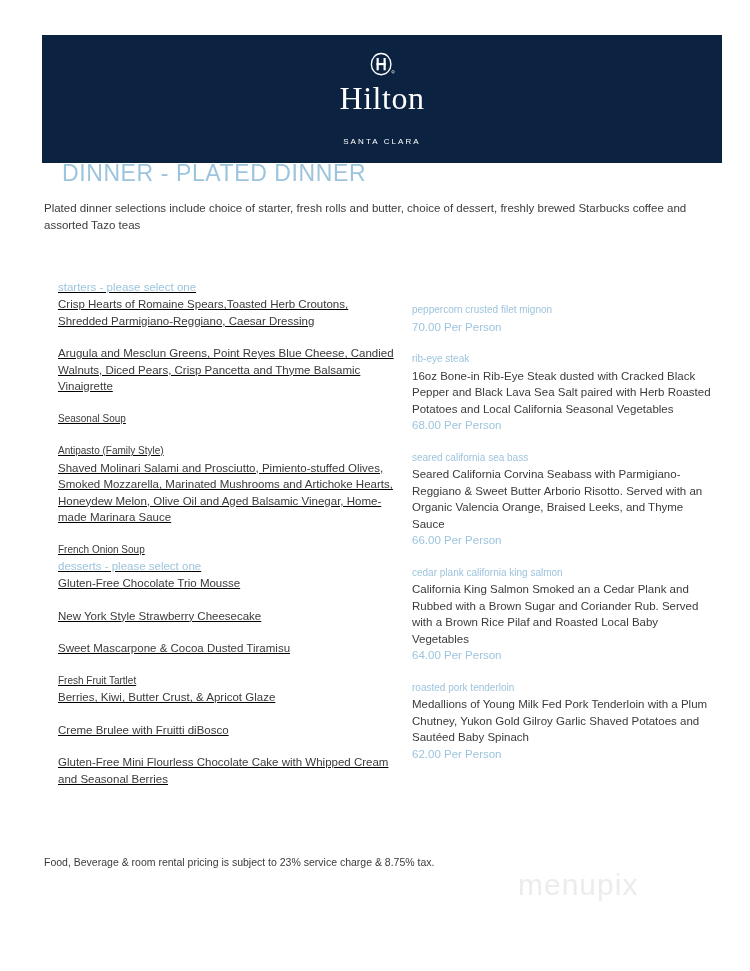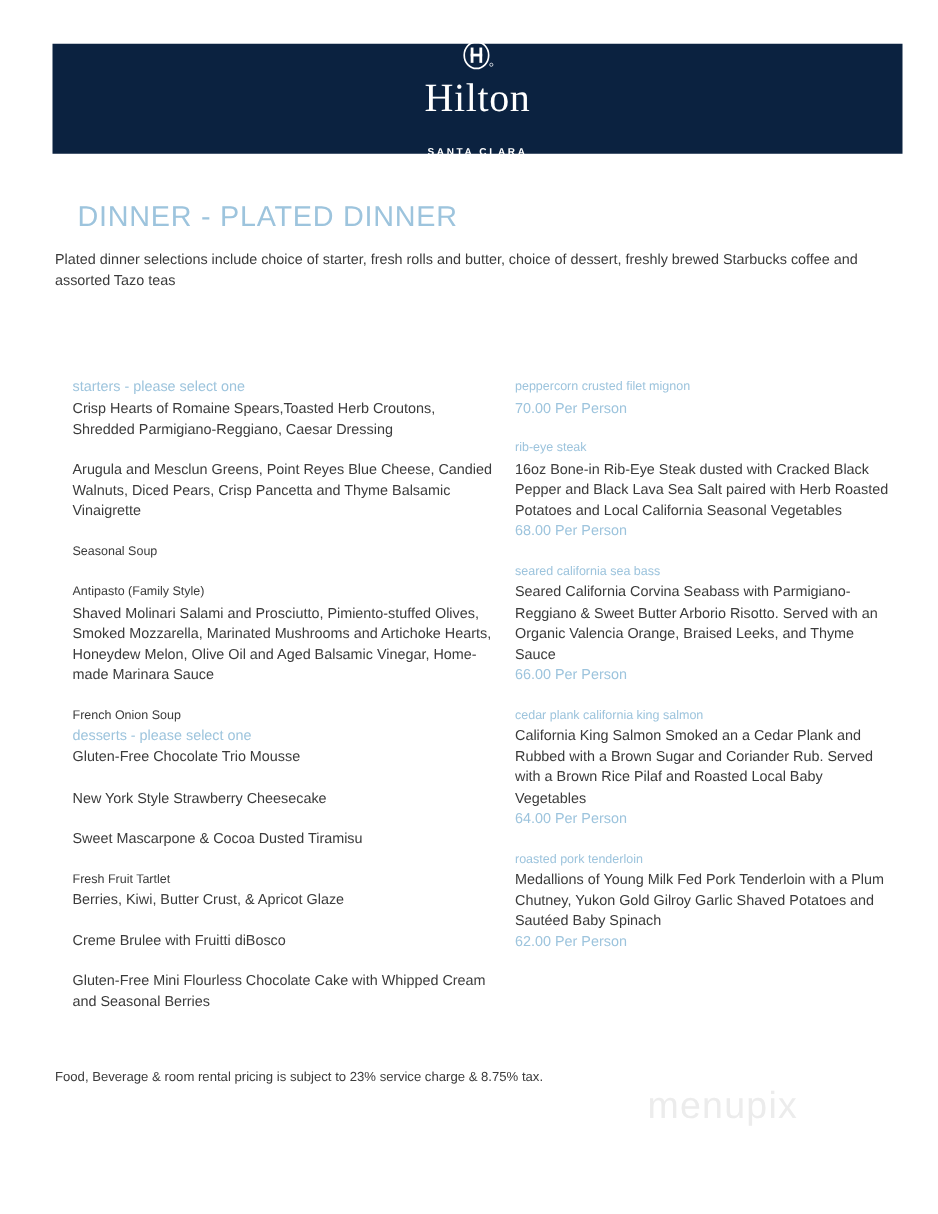--- a/index.html
+++ b/index.html
@@ -15,21 +15,21 @@
     -webkit-font-smoothing: antialiased;
     overflow: hidden;
   }
 
   
   .banner {
     position: absolute;
     left: 42px;
     top: 35px;
     width: 680px;
-    height: 88px;
+    height: 128px;
     background: #0b2240;
     display: flex;
     align-items: center;
     justify-content: center;
   }
   .logo-block {
     display: flex;
     flex-direction: column;
     align-items: center;
     justify-content: center;
@@ -48,21 +48,21 @@
     font-size: 32px;
     letter-spacing: 0.5px;
     line-height: 1;
     margin-top: 1px;
   }
   .logo-sub {
     color: #ffffff;
     font-size: 8px;
     letter-spacing: 2.1px;
     margin-top: 24px;
-    font-weight: 700;
+    font-weight: 400;
   }
 
   
   .page-title {
     position: absolute;
     left: 62px;
     top: 160px;
     font-size: 23px;
     color: #9dc4dd;
     letter-spacing: 0.6px;
@@ -76,22 +76,23 @@
     width: 650px;
     font-size: 11.5px;
     line-height: 16.5px;
     color: #3b3b3b;
   }
 
   
   .col-left {
     position: absolute;
     left: 58px;
-    top: 302px;
+    top: 279px;
     width: 340px;
+    text-decoration: underline;
   }
   .col-right {
     position: absolute;
     left: 412px;
     top: 285px;
     width: 300px;
   }
 
   .section-head {
     color: #9dc4dd;

